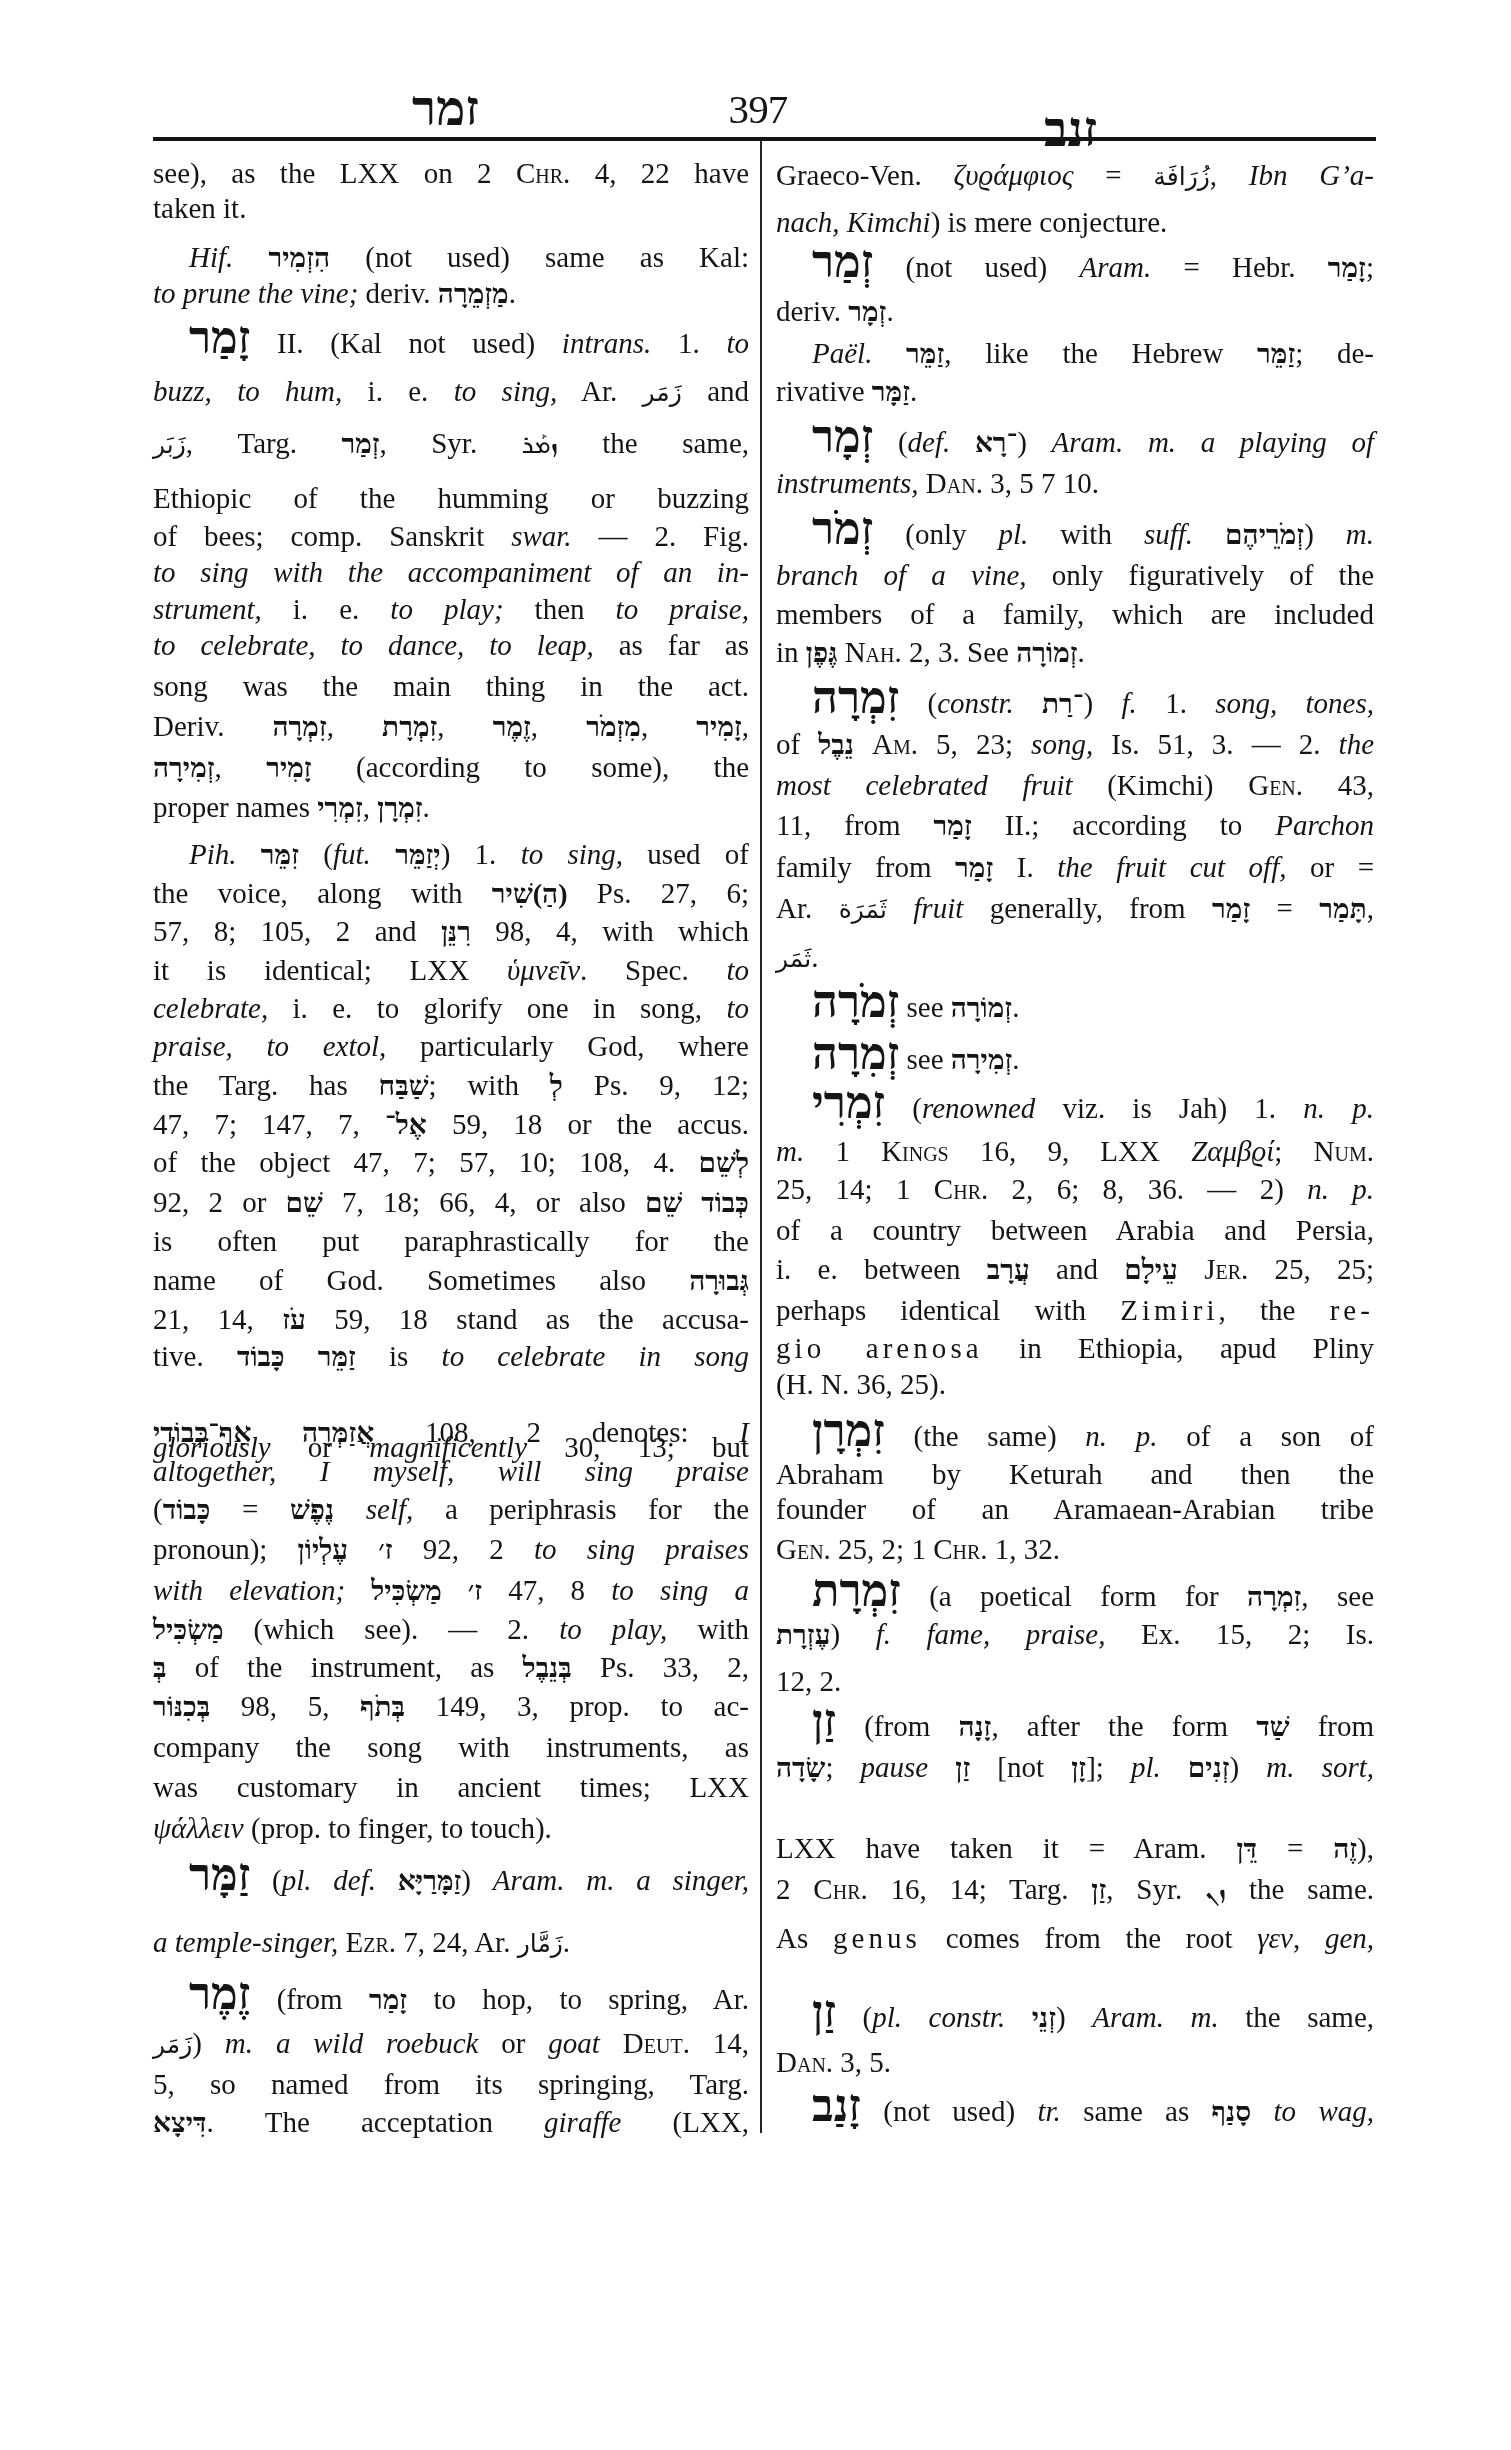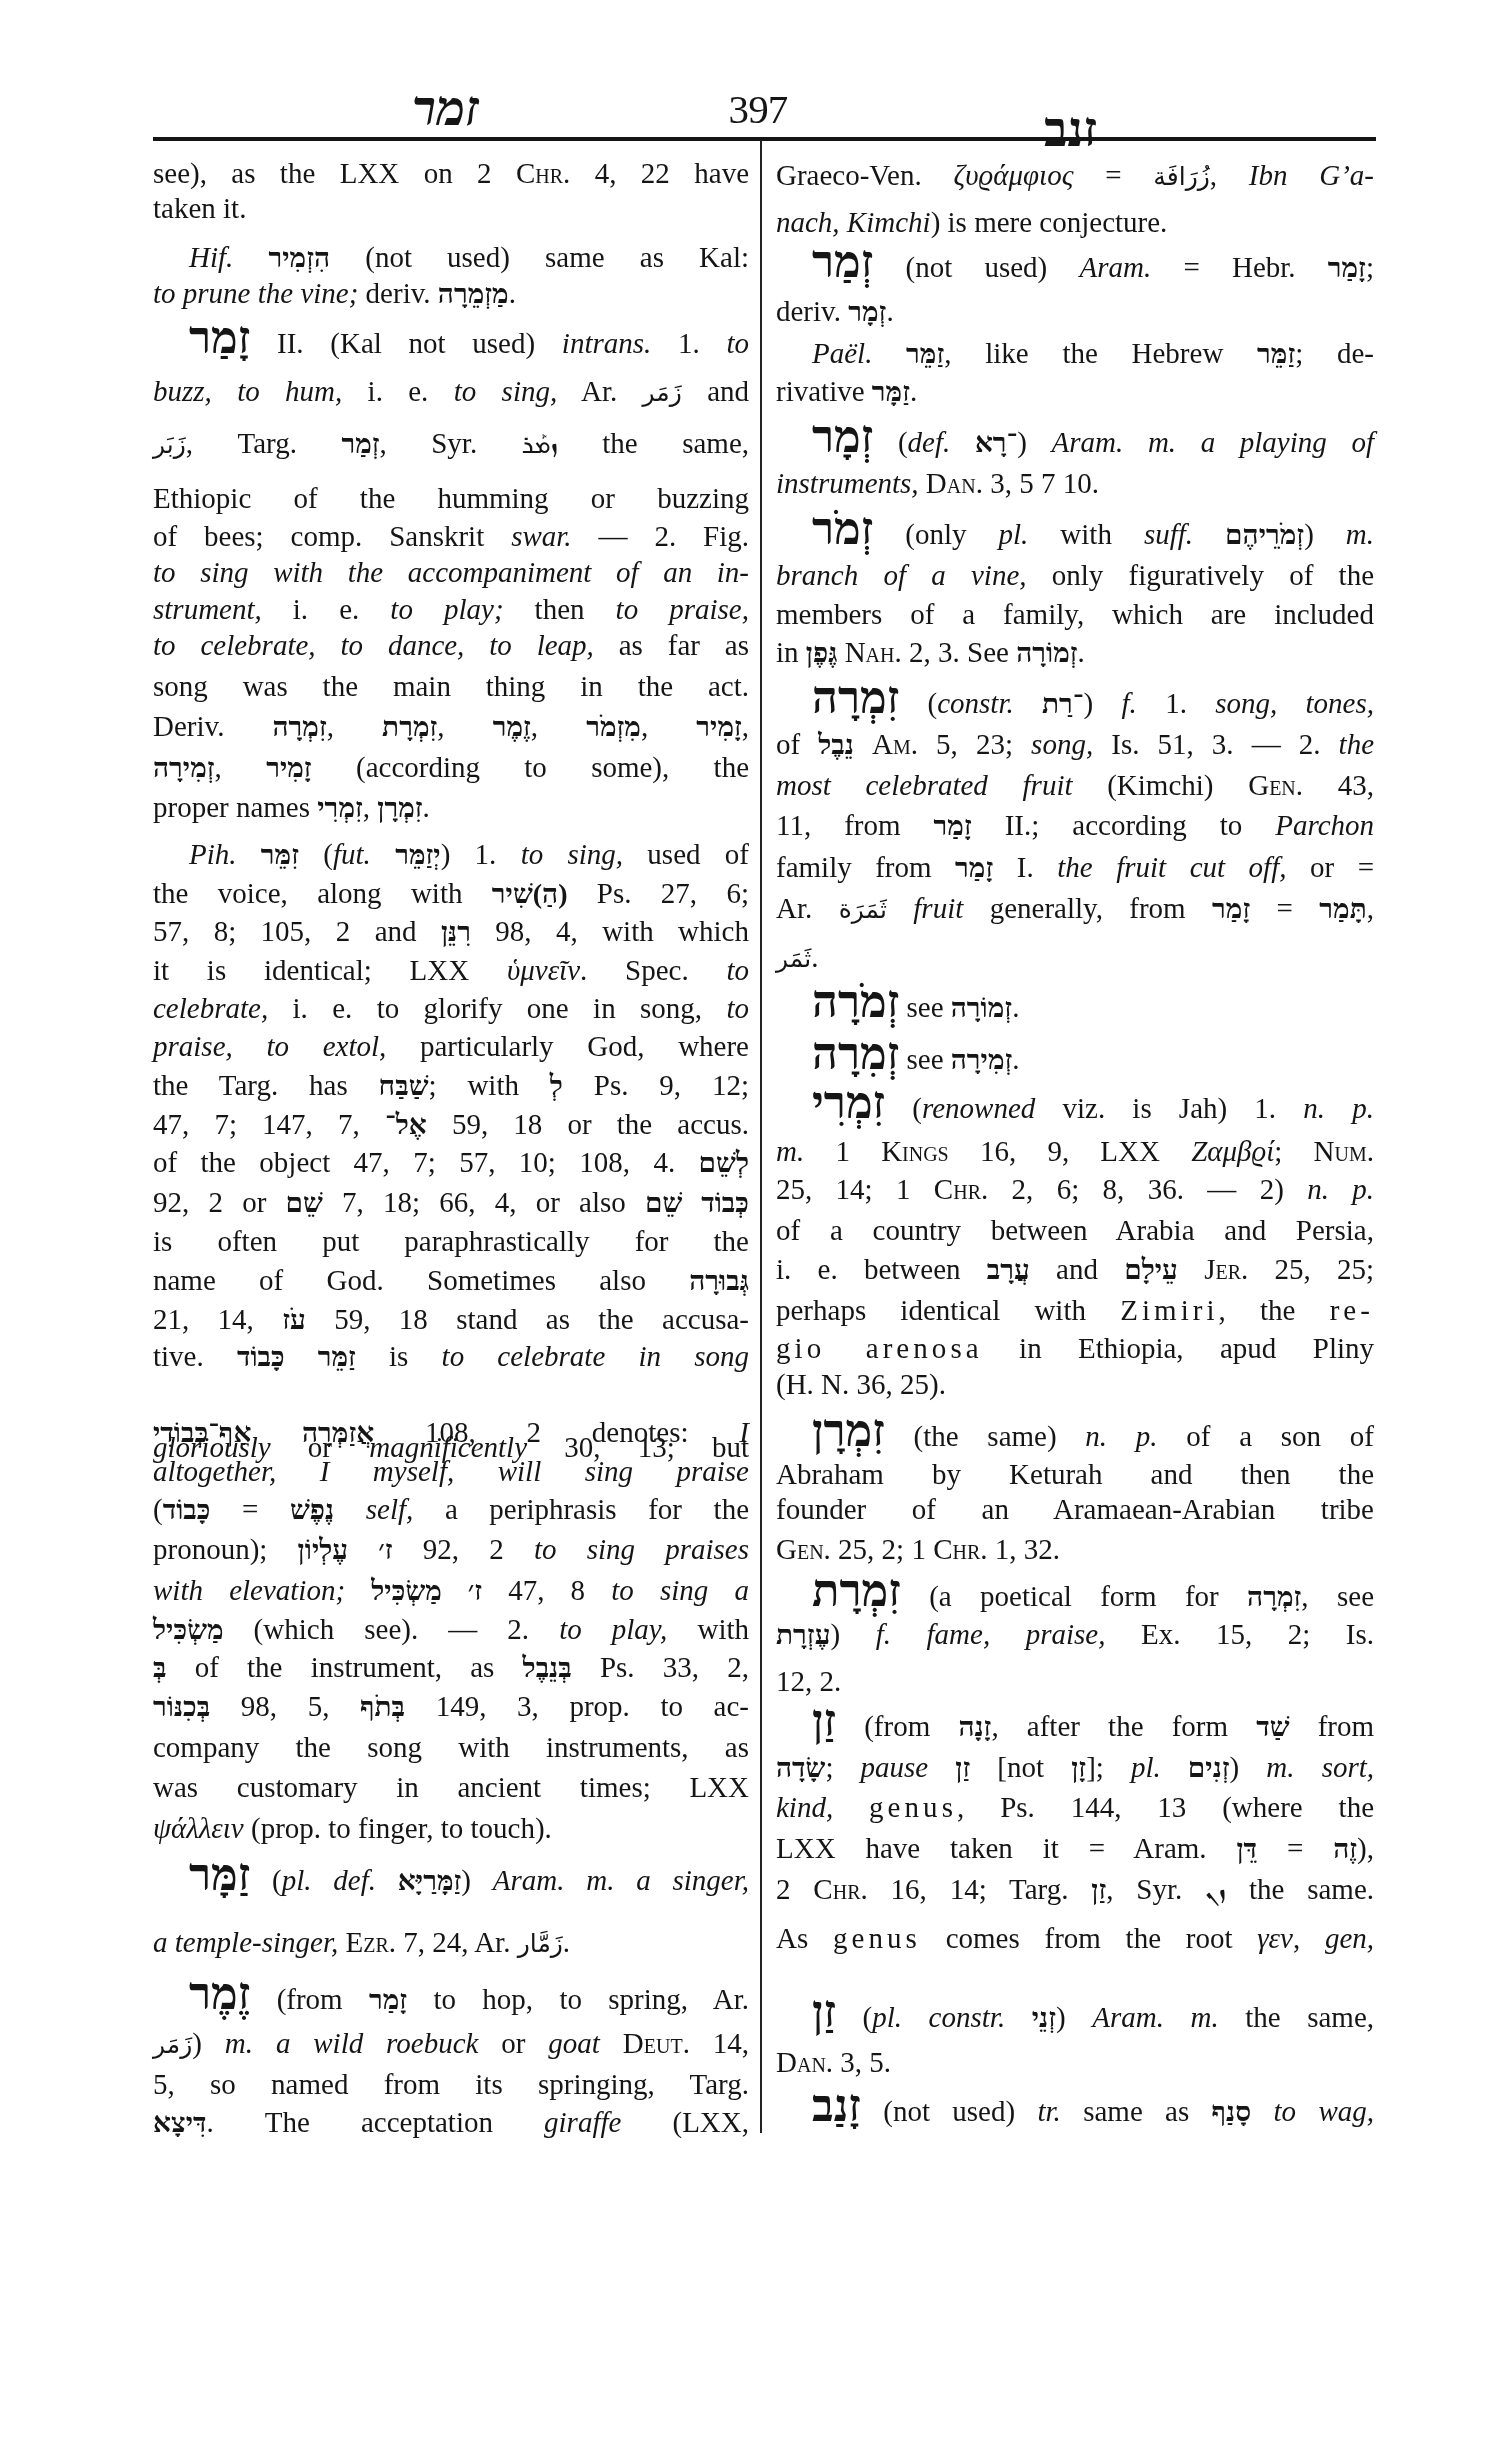--- a/index.html
+++ b/index.html
@@ -23,21 +23,21 @@
   .gr { font-style:italic;margin-top:16px; }
   .sp { letter-spacing:0.14em; }
   .he, .hw { font-family:"Liberation Serif","DejaVu Sans",serif; font-weight:bold; direction:rtl; unicode-bidi:isolate; line-height:0; }
   .he { font-size:28px; }
   .hw { font-size:45px; }
   .ar, .sy { font-family:"DejaVu Sans",sans-serif; font-size:25px; direction:rtl; unicode-bidi:isolate; line-height:0;margin-top:26px; }
 </style>
 </head>
 <body>
 
-<div class="hdr gw" style="left:378px; top:84px; width:135px;font-style:italic;">זמר</div>
+<div class="hdr gw" style="left:378px; top:84px; width:135px;">זמר</div>
 <div class="hdr pn" style="left:693px; top:89px; width:130px;">397</div>
 <div class="hdr gw" style="left:1003px; top:84px; width:135px;margin-top:21px;">זנב</div>
 <div class="rule"></div>
 <div class="divider"></div>
 
 <div class="col left">
 <div class="ln j" style="top:153px"><span>see), as the LXX on 2 </span><span class="sc">Chr</span><span>. 4, 22 have</span></div>
 <div class="ln l" style="top:188px"><span>taken it.</span></div>
 <div class="ln j ind" style="top:237px"><span class="i">Hif.</span><span> </span><span class="he">הִזְמִיר</span><span> (not used) same as Kal:</span></div>
 <div class="ln l" style="top:273px"><span class="i">to prune the vine;</span><span> deriv. </span><span class="he">מַזְמֵרָה</span><span>.</span></div>
@@ -119,21 +119,20 @@
 <div class="ln l" style="top:1364px"><span>(H. N. 36, 25).</span></div>
 <div class="ln j ind" style="top:1416px"><span class="hw">זִמְרָן</span><span> (the same) </span><span class="i">n. p.</span><span> of a son of</span></div>
 <div class="ln j" style="top:1454px"><span>Abraham by Keturah and then the</span></div>
 <div class="ln j" style="top:1489px"><span>founder of an Aramaean-Arabian tribe</span></div>
 <div class="ln l" style="top:1529px"><span class="sc">Gen</span><span>. 25, 2; 1 </span><span class="sc">Chr</span><span>. 1, 32.</span></div>
 <div class="ln j ind" style="top:1576px"><span class="hw">זִמְרָת</span><span> (a poetical form for </span><span class="he">זִמְרָה</span><span>, see</span></div>
 <div class="ln j" style="top:1614px"><span class="he">עֶזְרָת</span><span>) </span><span class="i">f. fame, praise,</span><span> Ex. 15, 2; Is.</span></div>
 <div class="ln l" style="top:1661px"><span>12, 2.</span></div>
 <div class="ln j ind" style="top:1706px"><span class="hw">זַן</span><span> (from </span><span class="he">זָנָה</span><span>, after the form </span><span class="he">שַׁד</span><span> from</span></div>
 <div class="ln j" style="top:1747px"><span class="he">שָׂדָה</span><span>; </span><span class="i">pause</span><span> </span><span class="he">זַן</span><span> [not </span><span class="he">זָן</span><span>]; </span><span class="i">pl.</span><span> </span><span class="he">זְנִים</span><span>) </span><span class="i">m. sort,</span></div>
-<div class="ln j" style="top:1787px"><span class="i">kind,</span><span> </span><span class="sp">genus</span><span>, Ps. 144, 13 (where the</span></div>
 <div class="ln j" style="top:1828px"><span>LXX have taken it = Aram. </span><span class="he">דֵּן</span><span> = </span><span class="he">זֶה</span><span>),</span></div>
 <div class="ln j" style="top:1869px"><span>2 </span><span class="sc">Chr</span><span>. 16, 14; Targ. </span><span class="he">זַן</span><span>, Syr. </span><span class="sy">ܙܢ</span><span> the same.</span></div>
 <div class="ln j" style="top:1918px"><span>As </span><span class="sp">genus</span><span> comes from the root </span><span class="gr">γεν</span><span>, </span><span class="i">gen,</span></div>
 <div class="ln j ind" style="top:1997px"><span class="hw">זַן</span><span> (</span><span class="i">pl. constr.</span><span> </span><span class="he">זְנֵי</span><span>) </span><span class="i">Aram. m.</span><span> the same,</span></div>
 <div class="ln l" style="top:2042px"><span class="sc">Dan</span><span>. 3, 5.</span></div>
 <div class="ln j ind" style="top:2091px"><span class="hw">זָנַב</span><span> (not used) </span><span class="i">tr.</span><span> same as </span><span class="he">סָנַף</span><span> </span><span class="i">to wag,</span></div>
 </div>
 
 
 </body></html>

